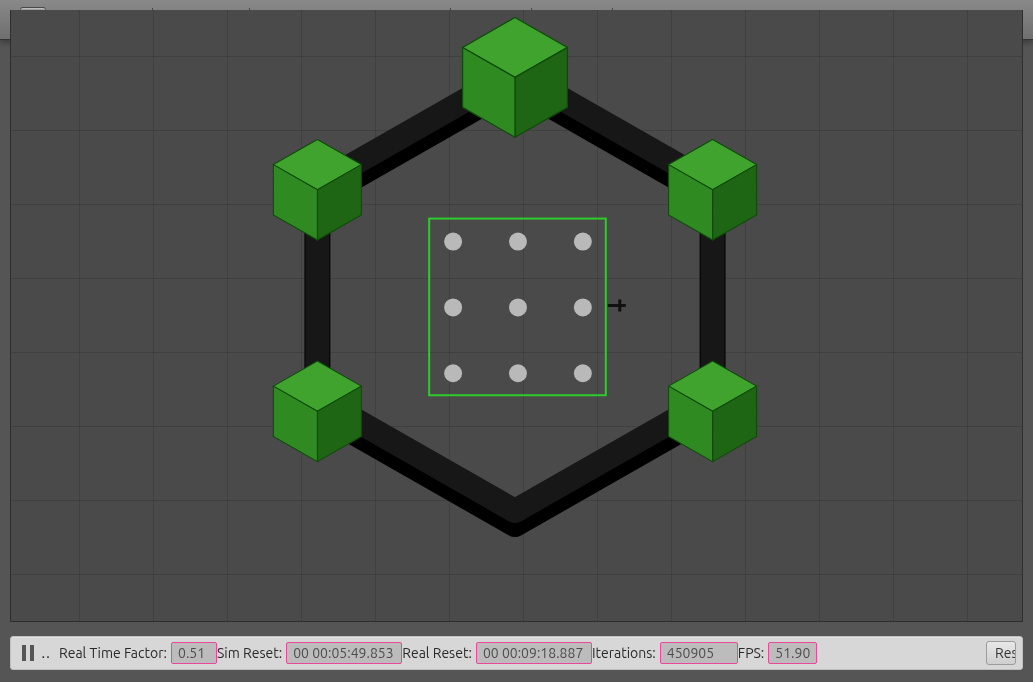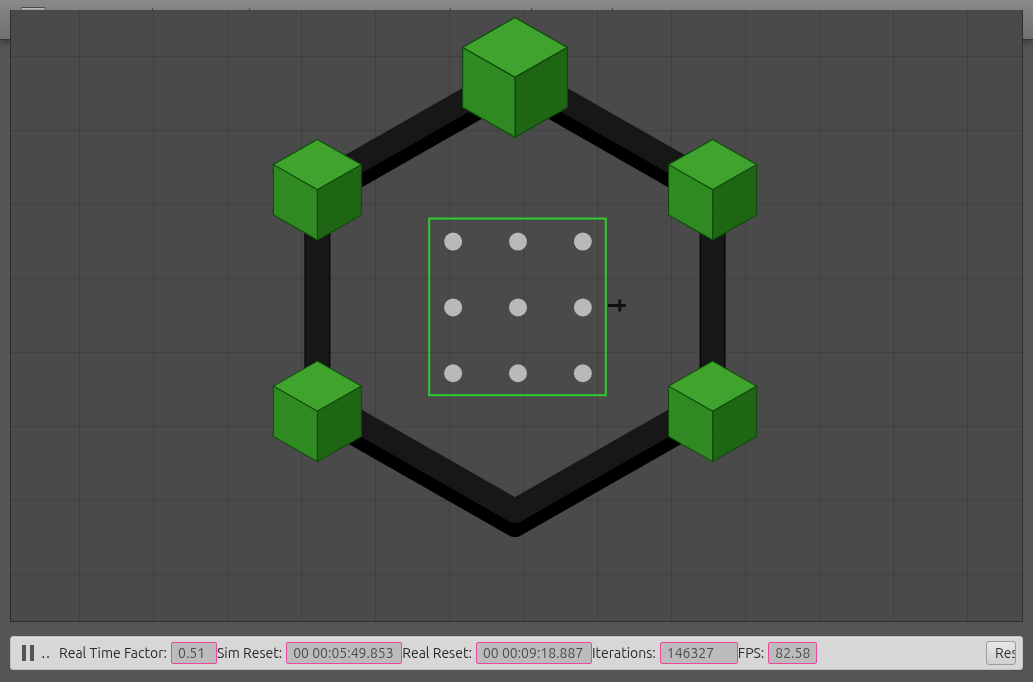--- a/index.html
+++ b/index.html
@@ -327,19 +327,19 @@
   <span class="label">Real Time Factor:</span>
   <span class="value">0.51</span>
 
   <span class="label">Sim Reset:</span>
   <span class="value wide">00 00:05:49.853</span>
 
   <span class="label">Real Reset:</span>
   <span class="value wide">00 00:09:18.887</span>
 
   <span class="label">Iterations:</span>
-  <span class="value" style="min-width:78px">146327</span>
+  <span class="value" style="min-width:78px">450905</span>
 
   <span class="label">FPS:</span>
-  <span class="value">82.58</span>
+  <span class="value">51.90</span>
 
   <div class="reset">Reset</div>
 </div>
 
 </body></html>

